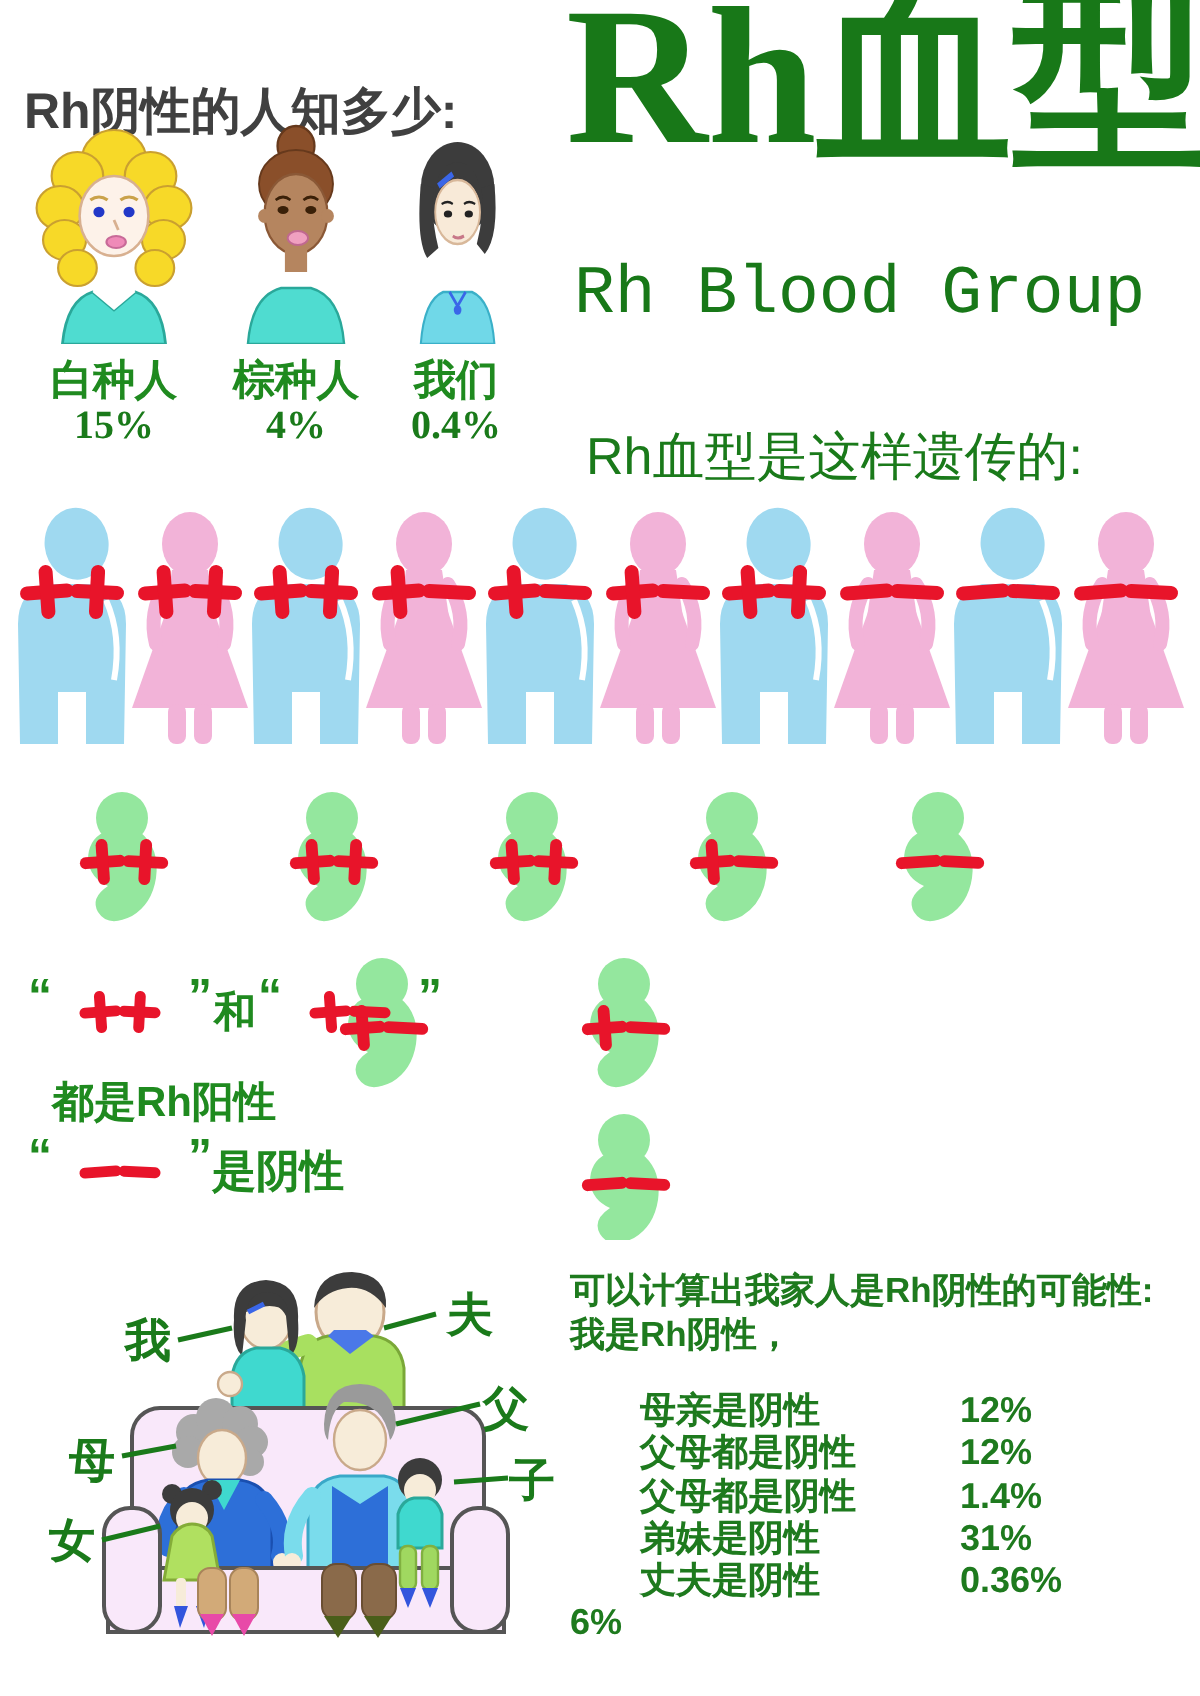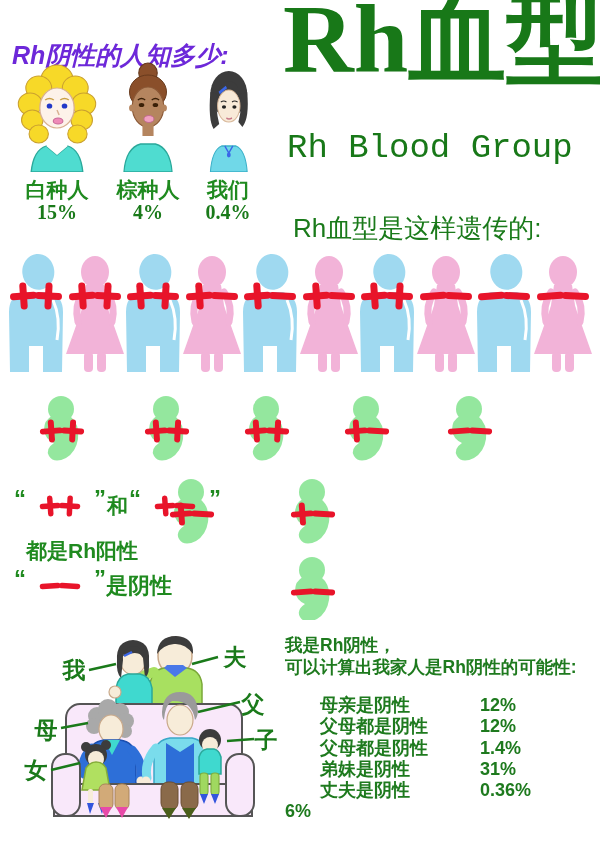--- a/index.html
+++ b/index.html
@@ -1,18 +1,18 @@
 <!DOCTYPE html>
 <html><head>
 <meta charset="utf-8">
 <style>
   html,body{margin:0;padding:0;background:#fff;}
   .poster{position:relative;width:600px;height:848px;background:#fff;overflow:hidden;
           font-family:"Liberation Sans","DejaVu Sans",sans-serif;}
-  .q-title{position:absolute;left:12px;top:18px;font-size:25px;font-weight:bold;color:#6d28d9;white-space:nowrap;font-style:italic;}
+  .q-title{position:absolute;left:12px;top:18px;font-size:25px;font-weight:bold;color:#404040;white-space:nowrap;}
   .faces{position:absolute;left:14px;top:62px;width:246px;display:flex;justify-content:space-between;align-items:flex-end;}
   .face-group{text-align:center;}
   .face-label{font-size:21px;font-weight:bold;color:#1f8a1f;margin-top:2px;line-height:1.1;}
   .face-pct{font-size:20px;font-weight:bold;color:#1a7a1a;font-family:"Liberation Serif","DejaVu Serif",serif;line-height:1.15;}
   .main-title{position:absolute;left:283px;top:-14px;margin:0;font-size:98px;line-height:1.1;font-weight:bold;
               color:#187818;font-family:"Liberation Serif","DejaVu Serif",serif;white-space:nowrap;}
   .subtitle{position:absolute;left:287px;top:129px;font-size:34px;font-weight:normal;color:#187818;
             font-family:"Liberation Mono","DejaVu Sans Mono",monospace;white-space:nowrap;}
   .inherit-heading{position:absolute;left:293px;top:211px;font-size:26px;font-weight:normal;color:#1a7a1a;white-space:nowrap;}
   .genetics{position:absolute;left:0;top:248px;width:600px;height:372px;}
@@ -555,22 +555,22 @@
         <text x="42" y="110">母</text>
         <line x1="223" y1="113" x2="250" y2="111" stroke="#1a7a1a" stroke-width="2.5"></line>
         <text x="262" y="120">子</text>
         <line x1="47" y1="142" x2="76" y2="135" stroke="#1a7a1a" stroke-width="2.5"></line>
         <text x="32" y="150">女</text>
       </g>
     </svg>
 
     <div class="prob">
       <div class="prob-intro">
+        <div>可以计算出我家人是Rh阴性的可能性:</div>
         <div>我是Rh阴性，</div>
-        <div>可以计算出我家人是Rh阴性的可能性:</div>
       </div>
       <div class="prob-table" id="prob-table">
           <div class="prob-row">
             <span class="pl">母亲是阴性</span>
             <span class="pv">12%</span>
           </div>
           <div class="prob-row">
             <span class="pl">父母都是阴性</span>
             <span class="pv">12%</span>
           </div>

